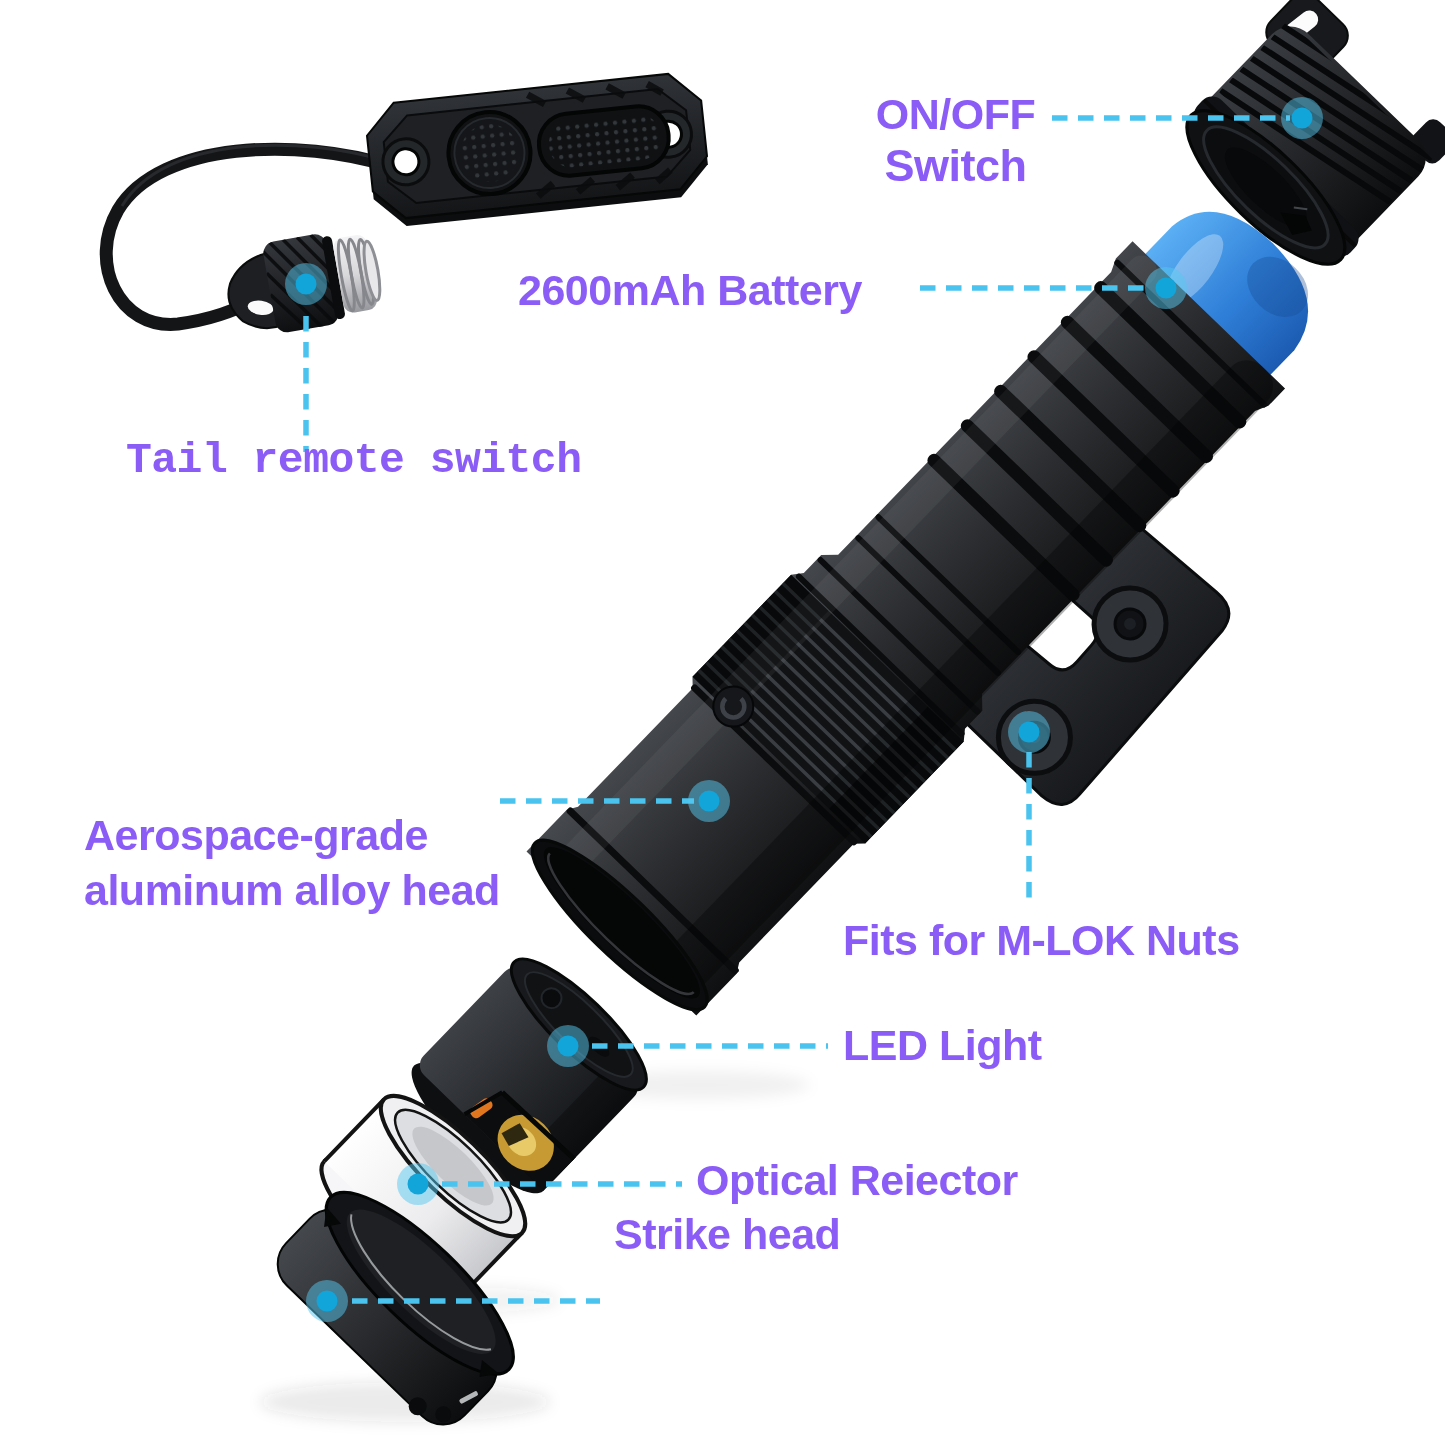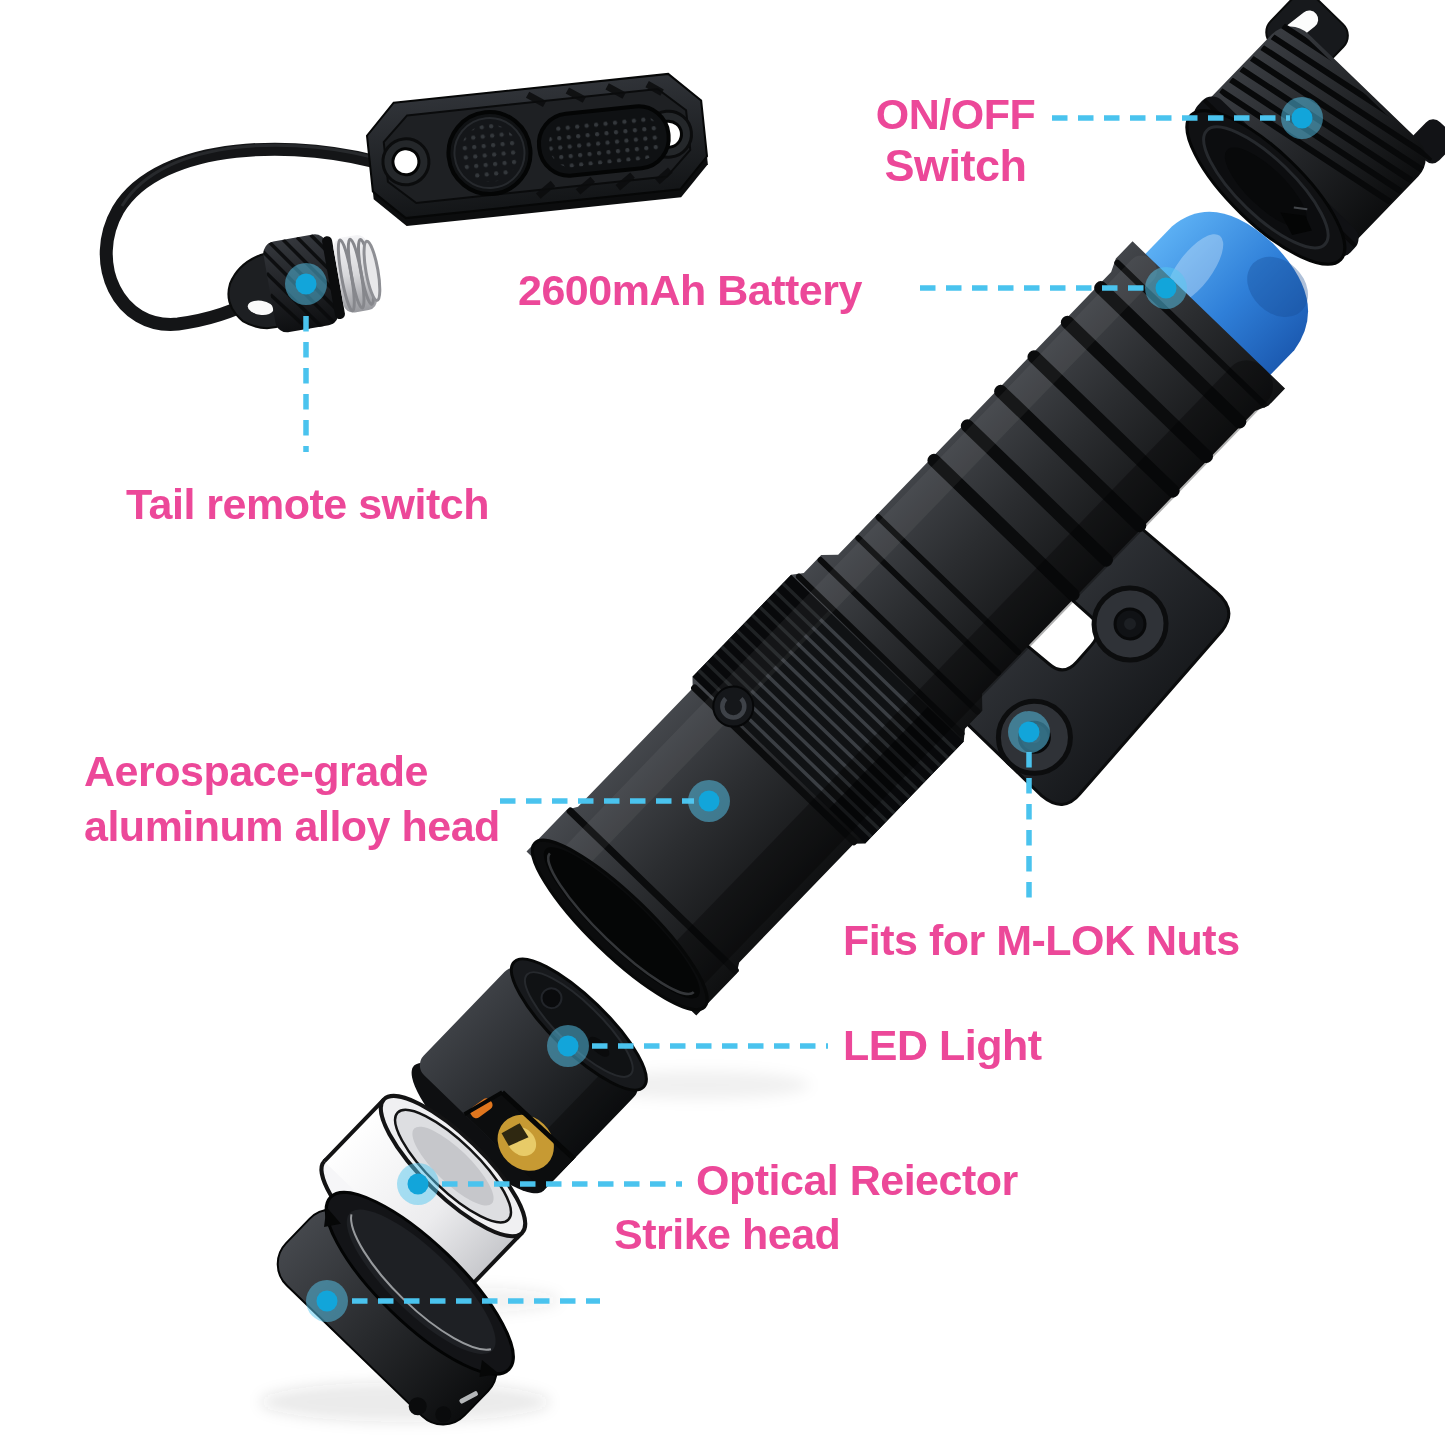--- a/index.html
+++ b/index.html
@@ -1,18 +1,18 @@
 <!DOCTYPE html>
 <html><head>
 <meta charset="utf-8">
 <style>
   html,body{margin:0;padding:0;background:#ffffff;}
   .stage{position:relative;width:1445px;height:1445px;background:#ffffff;overflow:hidden;
          font-family:"Liberation Sans",sans-serif;}
-  .lbl{position:absolute;color:#ec4899;font-weight:600;font-size:43px;letter-spacing:-0.5px;
+  .lbl{position:absolute;color:#8b5cf6;font-weight:600;font-size:43px;letter-spacing:-0.5px;
        line-height:1.15;white-space:nowrap;}
   .lbl .sub{display:block;font-size:45px;line-height:1.2;}
   .lbl.center{text-align:center;}
   svg.art{position:absolute;left:0;top:0;}
 </style>
 </head>
 <body>
 
 <div class="stage">
 
@@ -299,23 +299,23 @@
   </g>
 </svg>
 
 <div class="lbl center" style="left:838px;top:90px;width:235px;">
   <span>ON/OFF</span>
   <span class="sub">Switch</span>
 </div>
 
 <div class="lbl" style="left:518px;top:266px;text-align:center;">2600mAh Battery</div>
 
-<div class="lbl" style="left:126px;top:480px;">Tail remote switch</div>
-
-<div class="lbl" style="left:84px;top:744px;line-height:1.28;">
+<div class="lbl" style="left:126px;top:436px;font-family:Liberation Mono, monospace;">Tail remote switch</div>
+
+<div class="lbl" style="left:84px;top:808px;line-height:1.28;">
   <span>Aerospace-grade</span><br>
   <span>aluminum alloy head</span>
 </div>
 
 <div class="lbl" style="left:843px;top:908px;margin-top:8px;">Fits for M-LOK Nuts</div>
 
 <div class="lbl" style="left:696px;top:1156px;">Optical Reiector</div>
 
 <div class="lbl" style="left:843px;top:1021px;">LED Light</div>
 

